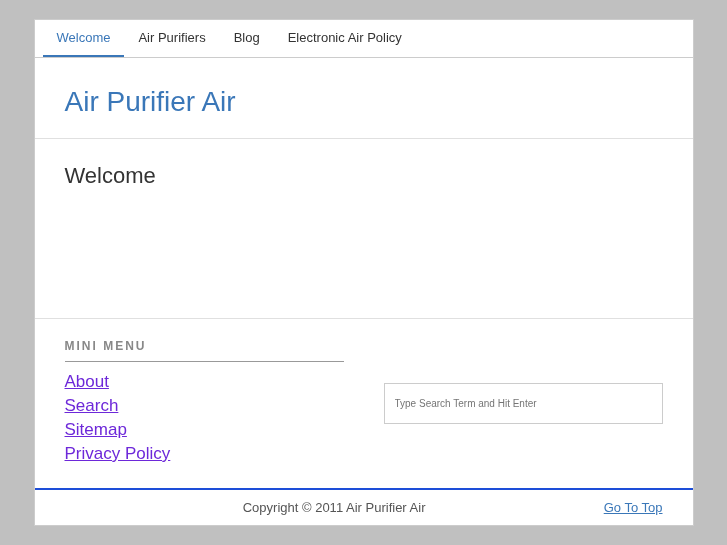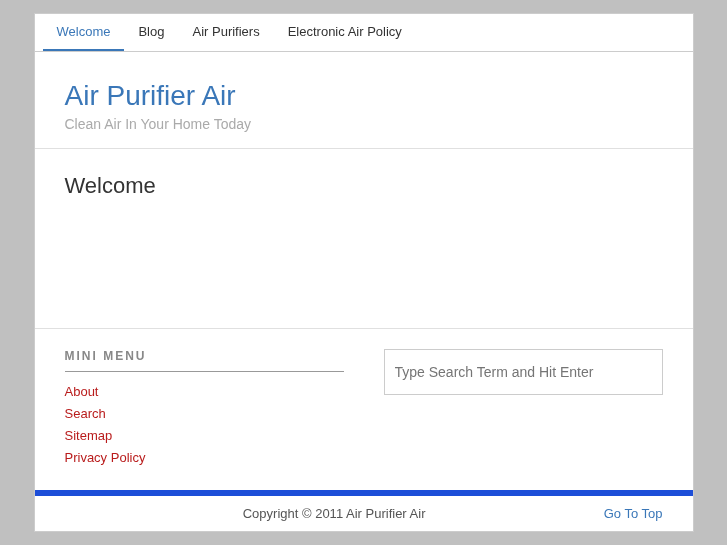--- a/index.html
+++ b/index.html
@@ -75,21 +75,22 @@
       font-size: 22px;
       font-weight: normal;
       color: #333;
     }
 
     
     .bottom-section {
       display: flex;
       padding: 20px 30px;
       gap: 40px;
-      border-bottom: 6px solid #1d4ed8;
+      border-bottom: 2px solid #1d4ed8;
+      align-items: center;
     }
 
     
     .mini-menu {
       flex: 1;
     }
 
     .mini-menu-title {
       font-size: 12px;
       letter-spacing: 2px;
@@ -103,75 +104,76 @@
 
     .mini-menu-list {
       list-style: none;
     }
 
     .mini-menu-list li {
       margin-bottom: 4px;
     }
 
     .mini-menu-list a {
-      font-size: 13px;
-      color: #b91c1c;
+      font-size: 17px;
+      color: #6d28d9;
+      text-decoration: underline;
       cursor: pointer;
     }
 
     
     .search-area {
       flex: 1;
     }
 
     .search-input {
       width: 100%;
       padding: 14px 10px;
-      font-size: 14px;
+      font-size: 10px;
       color: #737373;
       border: 1px solid #cccccc;
       outline: none;
     }
 
     
     .footer {
       padding: 10px 30px;
       display: flex;
       justify-content: space-between;
       align-items: flex-end;
     }
 
     .go-to-top {
       font-size: 13px;
       color: #3a77b8;
+      text-decoration: underline;
       cursor: pointer;
     }
 
     .copyright {
       font-size: 13px;
       color: #555;
       text-align: center;
       flex: 1;
     }
   </style>
 </head>
 <body>
 
 <div class="page-wrapper">
 
   <nav class="nav-bar">
     <a class="nav-tab active">Welcome</a>
+    <a class="nav-tab">Air Purifiers</a>
     <a class="nav-tab">Blog</a>
-    <a class="nav-tab">Air Purifiers</a>
     <a class="nav-tab">Electronic Air Policy</a>
   </nav>
 
   <header class="site-header">
     <h1 class="site-title">Air Purifier Air</h1>
-    <p class="site-subtitle">Clean Air In Your Home Today</p>
   </header>
 
   <main class="main-content">
     <h2 class="welcome-heading">Welcome</h2>
   </main>
 
   <div class="bottom-section">
 
     <div class="mini-menu">
       <div class="mini-menu-title">MINI MENU</div>

